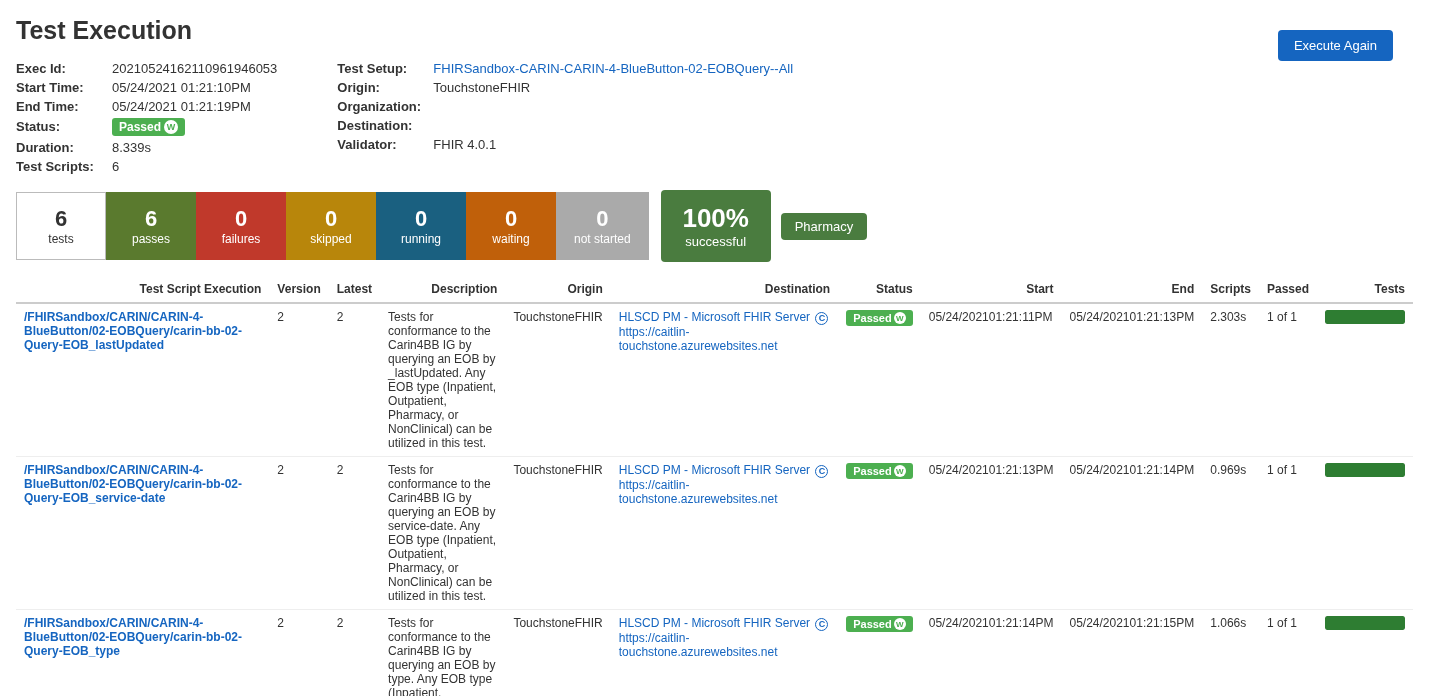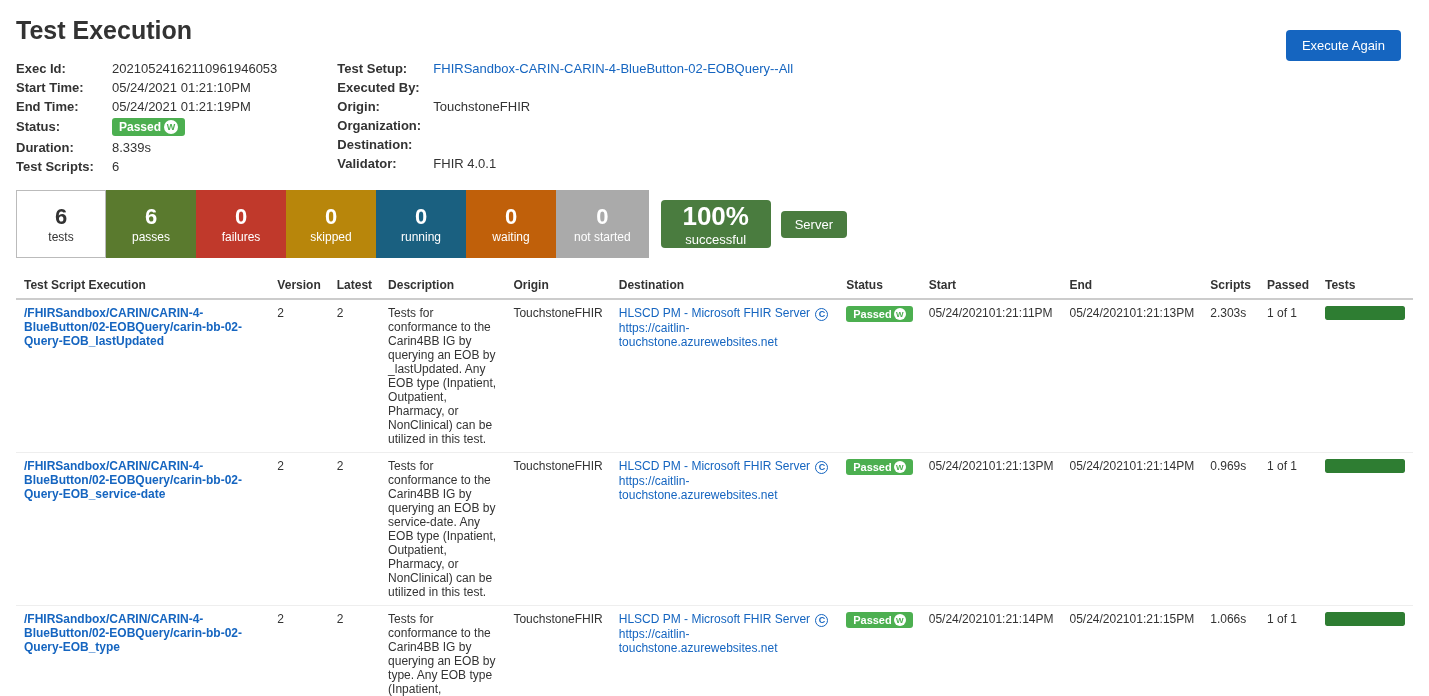--- a/index.html
+++ b/index.html
@@ -1,21 +1,21 @@
 <!DOCTYPE html>
 <html><head>
   <meta charset="utf-8">
   <style>
     * { box-sizing: border-box; margin: 0; padding: 0; }
     body { font-family: Arial, sans-serif; font-size: 13px; color: #333; background: #fff; padding: 16px; }
     
     .page-title { font-size: 25px; font-weight: bold; margin-bottom: 16px; }
     
     .execute-btn {
-      position: absolute; top: 14px; right: 12px;
+      position: absolute; top: 14px; right: 20px;
       background: #1565c0; color: #fff; border: none; padding: 8px 16px;
       font-size: 13px; border-radius: 4px; cursor: pointer;
     }
     
     .header-section { display: flex; gap: 60px; margin-bottom: 16px; }
     .meta-col { display: flex; flex-direction: column; gap: 4px; }
     .meta-row { display: flex; gap: 6px; align-items: baseline; }
     .meta-label { font-weight: bold; text-align: left; min-width: 90px; }
     .meta-value { color: #333; }
     .meta-value.link { color: #1565c0; text-decoration: none; }
@@ -43,33 +43,33 @@
     .stat-passes { background: #5a7a2e; color: #fff; border: none; }
     .stat-failures { background: #c0392b; color: #fff; border: none; }
     .stat-skipped { background: #b8860b; color: #fff; border: none; }
     .stat-running { background: #1a6080; color: #fff; border: none; }
     .stat-waiting { background: #c0600a; color: #fff; border: none; }
     .stat-notstarted { background: #aaa; color: #fff; border: none; }
     
     .success-box {
       background: #4a7c3f; color: #fff; padding: 10px 20px; border-radius: 4px;
       display: flex; flex-direction: column; align-items: center; justify-content: center;
-      min-width: 110px; height: 48px; margin-left: 12px;
+      min-width: 110px; height: 72px; margin-left: 12px;
     }
     .success-box .pct { font-size: 26px; font-weight: bold; }
     .success-box .succ-label { font-size: 13px; }
     
     .refresh-btn {
       margin-left: 10px; background: #4a7c3f; color: #fff; border: none;
       padding: 6px 14px; border-radius: 4px; cursor: pointer; font-size: 13px;
     }
 
     table { width: 100%; border-collapse: collapse; font-size: 12px; }
     thead tr { border-bottom: 2px solid #ccc; }
-    th { text-align: left; padding: 6px 8px; font-weight: bold; font-size: 12px; white-space: nowrap; }
+    th { text-align: right; padding: 6px 8px; font-weight: bold; font-size: 12px; white-space: nowrap; }
     td { padding: 6px 8px; vertical-align: top; border-bottom: 1px solid #eee; }
     
     .td-script a { color: #1565c0; text-decoration: none; font-size: 12px; font-weight: bold; }
     .td-desc { color: #333; font-size: 12px; max-width: 280px; }
     .td-dest a { color: #1565c0; text-decoration: none; font-size: 12px; }
     
     .passed-badge {
       display: inline-flex; align-items: center; gap: 2px;
       background: #4caf50; color: #fff; padding: 2px 7px;
       border-radius: 3px; font-size: 11px; font-weight: bold;
@@ -126,24 +126,20 @@
         <span class="meta-label">Test Scripts:</span>
         <span class="meta-value">6</span>
       </div>
     </div>
     <div class="meta-col">
       <div class="meta-row">
         <span class="meta-label">Test Setup:</span>
         <a class="meta-value link" href="#">FHIRSandbox-CARIN-CARIN-4-BlueButton-02-EOBQuery--All</a>
       </div>
       <div class="meta-row">
-        <span class="meta-label">Executed By:</span>
-        <span class="meta-value"></span>
-      </div>
-      <div class="meta-row">
         <span class="meta-label">Origin:</span>
         <span class="meta-value">TouchstoneFHIR</span>
       </div>
       <div class="meta-row">
         <span class="meta-label">Organization:</span>
         <span class="meta-value"></span>
       </div>
       <div class="meta-row">
         <span class="meta-label">Destination:</span>
         <span class="meta-value"></span>
@@ -181,21 +177,21 @@
       <span class="stat-label">waiting</span>
     </div>
     <div class="stat-box stat-notstarted">
       <span class="stat-num">0</span>
       <span class="stat-label">not started</span>
     </div>
     <div class="success-box">
       <span class="pct">100%</span>
       <span class="succ-label">successful</span>
     </div>
-    <button class="refresh-btn">Server</button>
+    <button class="refresh-btn">Pharmacy</button>
   </div>
 
   <table>
     <thead>
       <tr>
         <th>Test Script Execution</th>
         <th>Version</th>
         <th>Latest</th>
         <th>Description</th>
         <th>Origin</th>

